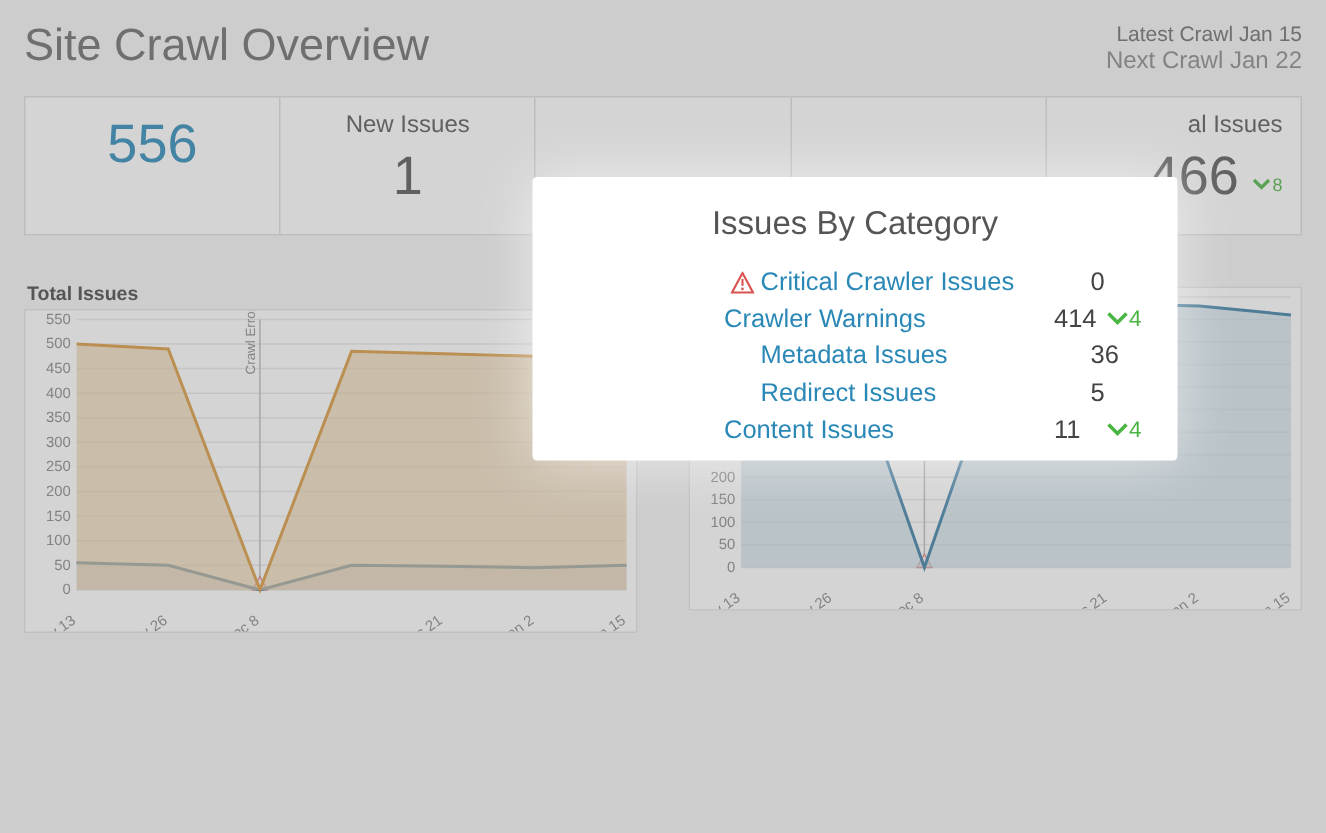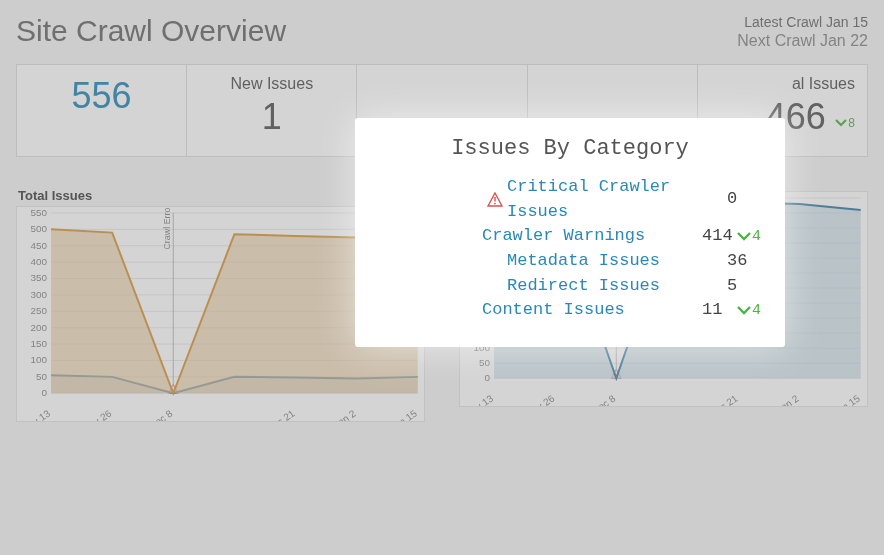--- a/index.html
+++ b/index.html
@@ -26,21 +26,21 @@
   .new .stat-value { color: #555; }
   .total .stat-value { color: #555; display: inline-block; }
   .delta { font-size: 12px; color: #4bb543; display: inline-flex; align-items: center; margin-left: 4px; vertical-align: baseline; }
   .delta svg { width: 14px; height: 12px; }
   .charts { display: flex; gap: 34px; margin-top: 31px; }
   .chart-wrap { flex: 1; }
   .chart-title { font-size: 13px; font-weight: 600; color: #444; margin-bottom: 3px; margin-left: 2px; }
   .chart { background: #fff; border: 1px solid #e4e4e4; height: 216px; position: relative; }
   .chart svg { width: 100%; height: 100%; display: block; }
   
-  .popover { position: absolute; top: 118px; left: 355px; width: 430px; background: #fff; border-radius: 3px; padding: 18px 24px 24px; z-index: 10; box-shadow: 0 0 40px rgba(255,255,255,0.6); font-family: Liberation Mono, monospace; }
+  .popover { position: absolute; top: 118px; left: 355px; width: 430px; background: #fff; border-radius: 3px; padding: 18px 24px 8px; z-index: 10; box-shadow: 0 0 40px rgba(255,255,255,0.6); }
   .popover h2 { text-align: center; font-size: 22px; font-weight: 400; color: #555; margin-bottom: 14px; }
   .cat-row { display: flex; align-items: center; font-size: 17px; line-height: 1.45; justify-content: flex-end; }
   .cat-icon { width: 24px; display: inline-flex; justify-content: center; }
   .cat-name { color: #2a88b7; flex: 0 0 220px; }
   .cat-val { color: #444; min-width: 34px; }
   .cat-delta { color: #4bb543; font-size: 15px; display: inline-flex; align-items: center; }
   .cat-delta svg { width: 16px; height: 13px; }
   .tick { font-size: 10px; fill: #888; }
   .grid { stroke: #e8e8e8; stroke-width: 1; }
   .crawl-error-label { font-size: 9px; fill: #888; }

